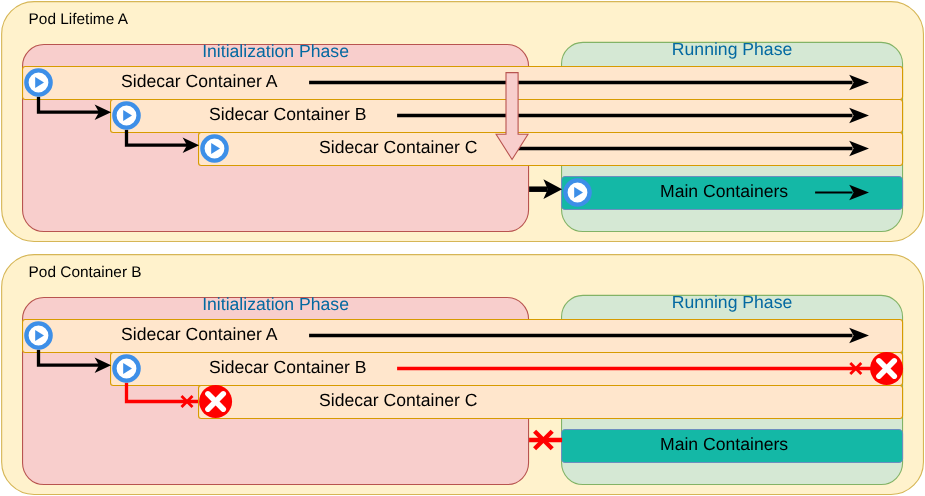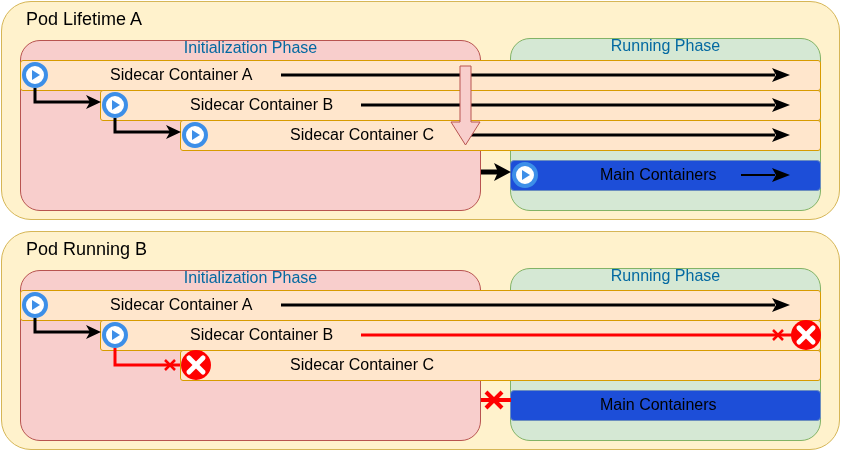--- a/index.html
+++ b/index.html
@@ -1,25 +1,25 @@
 <!DOCTYPE html>
 <html><head>
 <meta charset="utf-8">
 <style>
   html, body { margin:0; padding:0; background:#ffffff; }
   body { width:841px; height:451px; position:relative; overflow:hidden;
          font-family:"Liberation Sans", sans-serif; }
   .abs { position:absolute; box-sizing:border-box; }
   .pod { background:#fff2cc; border:1px solid #d6b656; border-radius:30px; }
-  .pod-title { font-size:18px; color:#000;text-align:right; }
+  .pod-title { font-size:14px; color:#000;text-align:right; }
   .init { background:#f8cecc; border:1px solid #b85450; border-radius:20px; }
   .run { background:#d5e8d4; border:1px solid #82b366; border-radius:20px; }
   .phase-label { font-size:16px; color:#0369a1; text-align:center; width:100%; top:-2px; left:0; }
   .row { background:#ffe6cc; border:1px solid #d79b00; border-radius:3px;text-align:right; }
-  .main { background:#1d4ed8; border:1px solid #6c8ebf; border-radius:4px; }
+  .main { background:#14b8a6; border:1px solid #6c8ebf; border-radius:4px; }
   .label { font-size:16px; color:#000; white-space:nowrap; line-height:20px; }
   svg.overlay { position:absolute; left:0; top:0; }
 </style>
 </head>
 <body>
 
 <div class="abs pod" style="left:1px;top:1px;width:839px;height:219px;"></div>
 <div class="abs pod-title" style="left:26px;top:9px;">Pod Lifetime A</div>
 
 <div class="abs init" style="left:20px;top:40px;width:461px;height:171px;">
@@ -36,21 +36,21 @@
   <span class="abs label" style="left:89px;top:4px;">Sidecar Container B</span>
 </div>
 <div class="abs row" style="left:180px;top:120px;width:641px;height:31px;">
   <span class="abs label" style="left:109px;top:4px;">Sidecar Container C</span>
 </div>
 <div class="abs main" style="left:510px;top:160px;width:311px;height:31px;">
   <span class="abs label" style="left:89px;top:4px;">Main Containers</span>
 </div>
 
 <div class="abs pod" style="left:1px;top:231px;width:839px;height:219px;"></div>
-<div class="abs pod-title" style="left:26px;top:239px;">Pod Running B</div>
+<div class="abs pod-title" style="left:26px;top:239px;">Pod Container B</div>
 
 <div class="abs init" style="left:20px;top:270px;width:461px;height:171px;">
   <div class="abs phase-label">Initialization Phase</div>
 </div>
 <div class="abs run" style="left:510px;top:268px;width:311px;height:173px;">
   <div class="abs phase-label">Running Phase</div>
 </div>
 
 <div class="abs row" style="left:20px;top:290px;width:801px;height:31px;">
   <span class="abs label" style="left:89px;top:4px;">Sidecar Container A</span>

